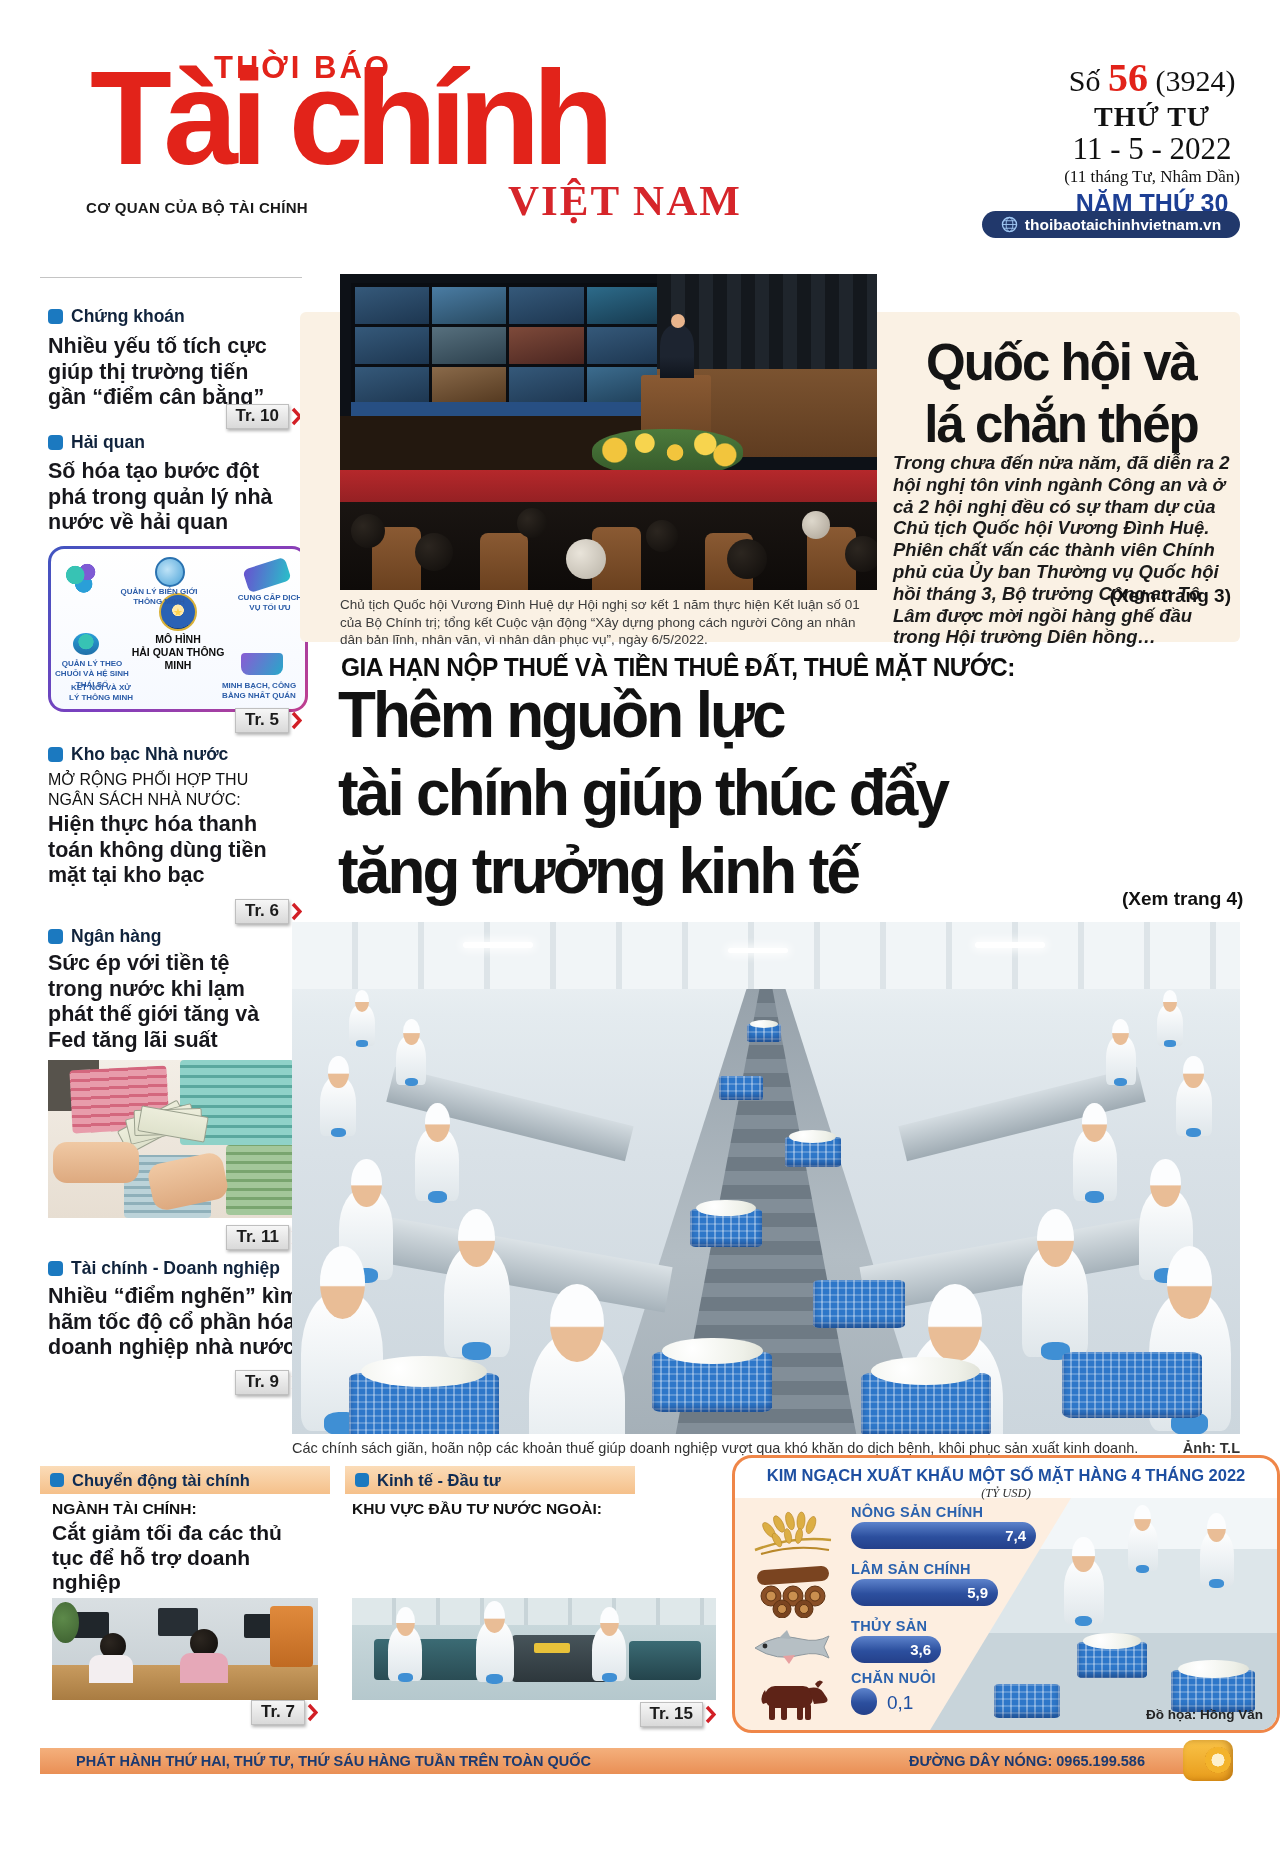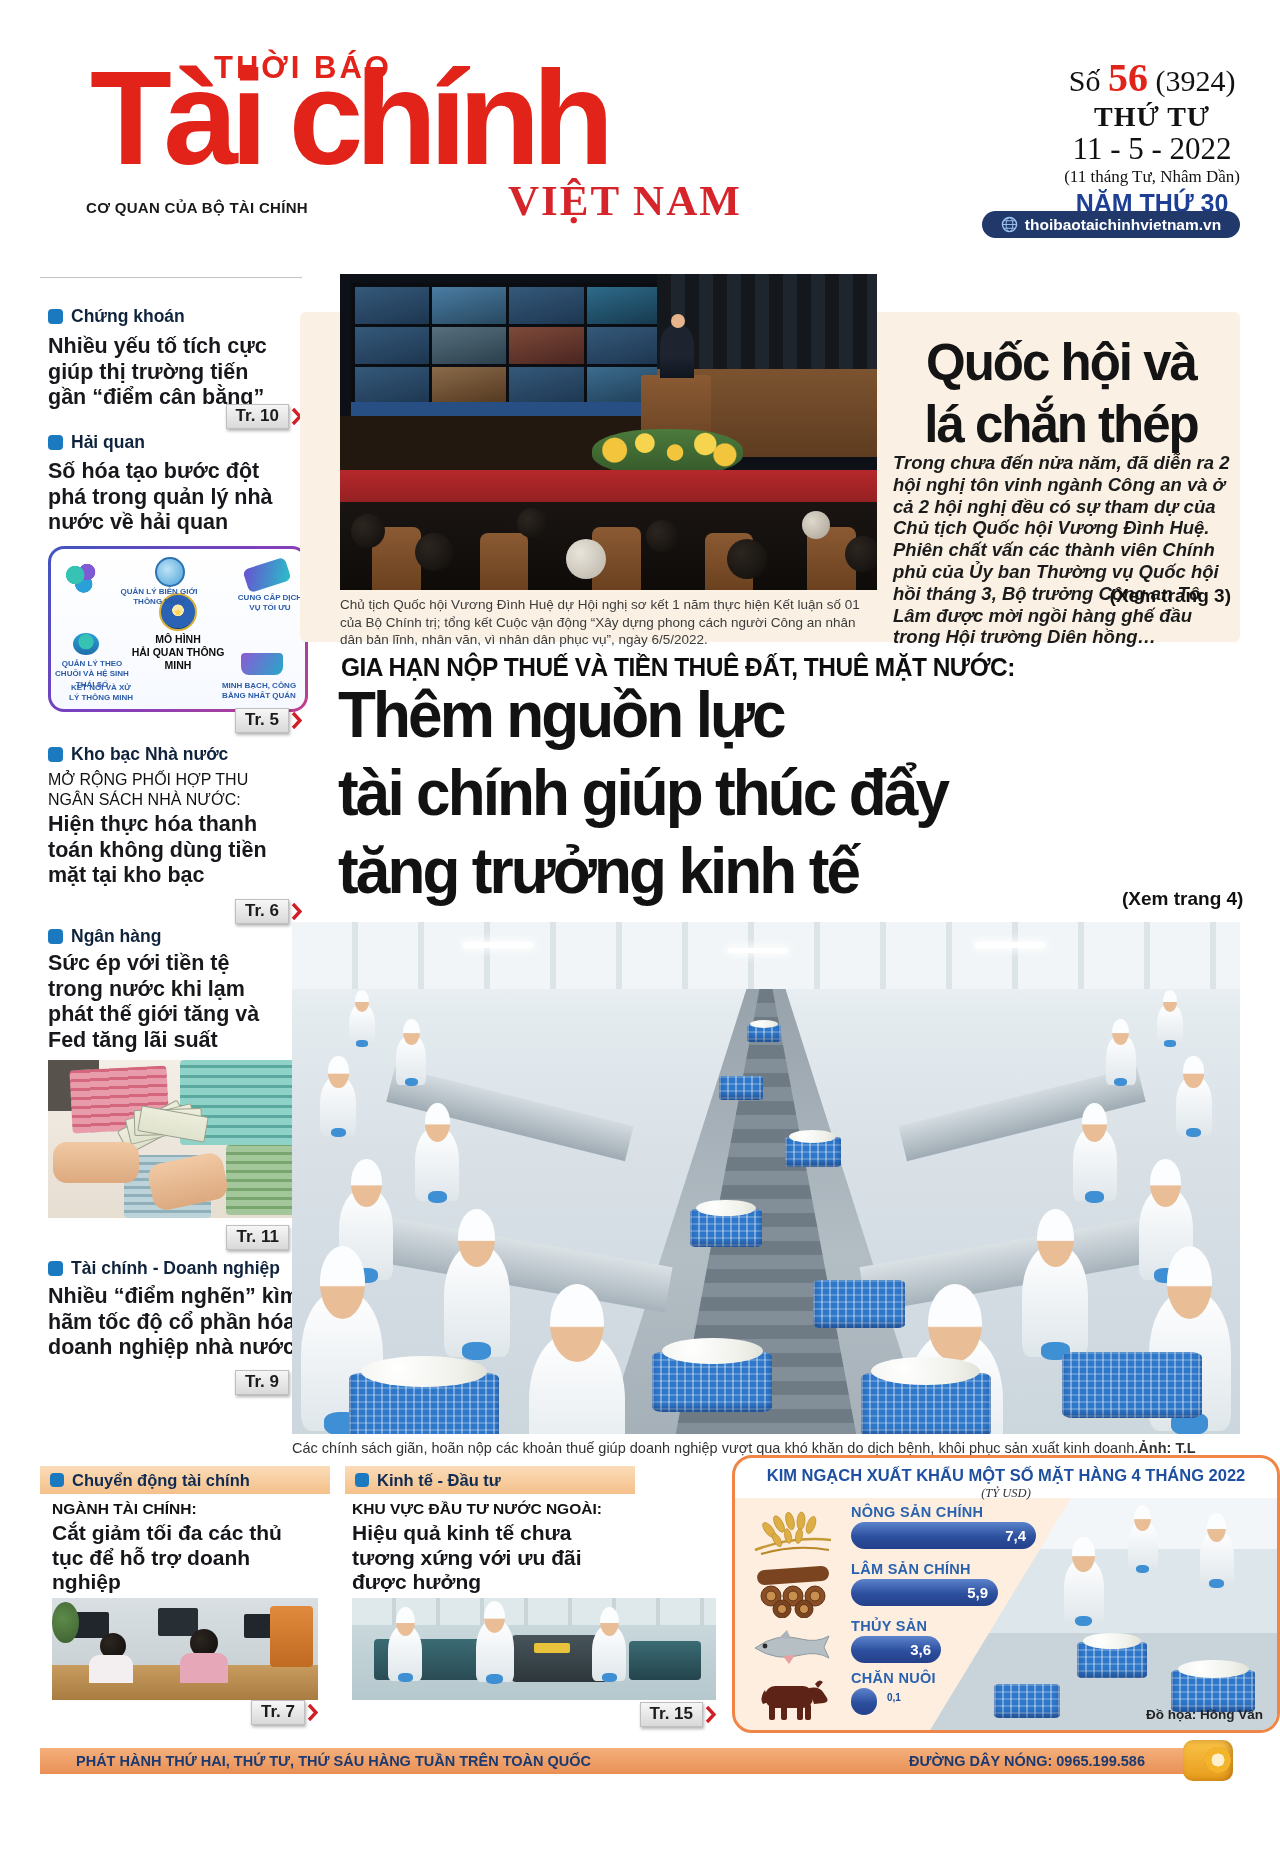--- a/index.html
+++ b/index.html
@@ -71,21 +71,21 @@
   .lead-see{left:893px;top:585px;width:338px;text-align:right;font-weight:bold;font-size:19px;color:#111;}
 
   
   .mkick{left:341px;top:652px;font-size:26px;font-weight:bold;color:#0e0e0e;letter-spacing:-.5px;
          transform:scaleX(.94);transform-origin:left;}
   .mhead{left:338px;top:676px;width:905px;font-weight:bold;font-size:64px;line-height:78px;
          color:#121212;letter-spacing:-3px;transform:scaleX(.97);transform-origin:left;}
   .msee{left:1122px;top:888px;font-size:19px;font-weight:bold;color:#111;}
   .ph-main{left:292px;top:922px;width:948px;height:512px;
            background:linear-gradient(180deg,#f3f6f8 0%,#e4ebef 18%,#d9e1e7 45%,#ccd6dd 100%);}
-  .mcap{left:292px;top:1440px;width:948px;display:flex;
+  .mcap{left:292px;top:1440px;width:948px;display:flex;justify-content:space-between;
         font-size:14.5px;color:#333;}
   .mcap .crd{font-weight:bold;}
 
   
   .wk{position:absolute;border-radius:45% 45% 12% 12%;
       background:linear-gradient(180deg,#ffffff,#eaeff2 65%,#dfe6ea);}
   .wk::before{content:"";position:absolute;left:22%;top:-32%;width:56%;height:52%;border-radius:50%;
       background:linear-gradient(180deg,#fcfdfe 54%,#e9bd96 56%);}
   .wk::after{content:"";position:absolute;left:28%;bottom:-3%;width:44%;height:16%;border-radius:40%;background:#3f8fd4;}
   .bk{position:absolute;border-radius:8%;background-color:#2e77c9;
@@ -125,21 +125,21 @@
   .ctitle{position:absolute;left:0;top:8px;width:100%;text-align:center;
           font-size:16.5px;font-weight:bold;color:#1e4fa1;}
   .cunit{position:absolute;left:0;top:28px;width:100%;text-align:center;
          font-family:"Liberation Serif",serif;font-style:italic;font-size:12.5px;color:#333;}
   .clab{position:absolute;left:116px;font-size:14.5px;font-weight:bold;color:#2b62ae;letter-spacing:.3px;z-index:2;}
   .cbar{position:absolute;left:116px;height:27px;border-radius:13.5px;z-index:2;
         background:linear-gradient(180deg,#5d83cc 0%,#2c4f9e 55%,#24408a 100%);
         display:flex;align-items:center;justify-content:flex-end;padding-right:10px;box-sizing:border-box;
         color:#fff;font-size:15px;font-weight:bold;}
   .cbar.tiny{justify-content:flex-start;padding:0;}
-  .cval-out{position:absolute;font-size:10px;font-weight:bold;color:#1e4fa1;z-index:2;}
+  .cval-out{position:absolute;font-size:19px;font-weight:normal;color:#1e4fa1;z-index:2;}
   .cicon{position:absolute;left:12px;z-index:2;}
   .cphoto{position:absolute;right:0;top:40px;bottom:0;left:0;z-index:1;
           clip-path:polygon(62% 0,100% 0,100% 100%,36% 100%);
           background:linear-gradient(180deg,#f2f6f8 0 22%,#dde6ea 22% 58%,#c8d4da 58%);}
   .ccredit{position:absolute;right:14px;bottom:8px;font-size:13.5px;font-weight:bold;color:#222;z-index:3;}
 
   
   .foot{left:40px;top:1748px;width:1165px;height:26px;background:linear-gradient(180deg,#f4b07c,#e98f55);
         display:flex;align-items:center;justify-content:space-between;box-sizing:border-box;
         padding:0 60px 0 36px;font-size:14.5px;font-weight:bold;color:#1c3a70;}
@@ -400,21 +400,20 @@
     <div class="abs" style="left:0;top:4%;width:10%;height:40%;background:radial-gradient(circle at 40% 40%,#5d8a4a,#3c5e2f);border-radius:50%;"></div>
   </div>
   <div class="pgb" style="right:962px;top:1700px;">
     <span class="pgbox">Tr. 7</span>
     <svg width="11" height="19" viewBox="0 0 11 19">
         <path d="M2 2 L9 9.5 L2 17" stroke="#d21f26" stroke-width="3.4" fill="none"></path>
       </svg>
   </div>
 
   <div class="bkick" style="left:352px;top:1500px;">KHU VỰC ĐẦU TƯ NƯỚC NGOÀI:</div>
-  <div class="bh" style="left:352px;top:1521px;width:272px;">Hiệu quả kinh tế chưa tương xứng với ưu đãi được hưởng</div>
   <div class="ph ph-col2">
     <div class="abs" style="left:0;top:0;width:100%;height:26%;background:repeating-linear-gradient(90deg,#dfe8ea 0 40px,#c8d4d8 40px 44px);"></div>
     <div class="abs" style="left:6%;top:40%;width:30%;height:40%;background:linear-gradient(180deg,#3b6b74,#2a4c54);border-radius:4px;"></div>
     <div class="abs" style="left:44%;top:36%;width:26%;height:46%;background:linear-gradient(180deg,#47545a,#2d373c);border-radius:4px;"></div>
     <div class="abs" style="left:76%;top:42%;width:20%;height:38%;background:linear-gradient(180deg,#3b6b74,#24444c);border-radius:4px;"></div>
     <div class="abs" style="left:50%;top:44%;width:10%;height:10%;background:#e8c23a;border-radius:2px;"></div>
     <div class="wk" style="left:10%;top:26%;width:34px;height:56px;"></div>
     <div class="wk" style="left:34%;top:22%;width:38px;height:62px;"></div>
     <div class="wk" style="left:66%;top:26%;width:34px;height:56px;"></div>
   </div>

